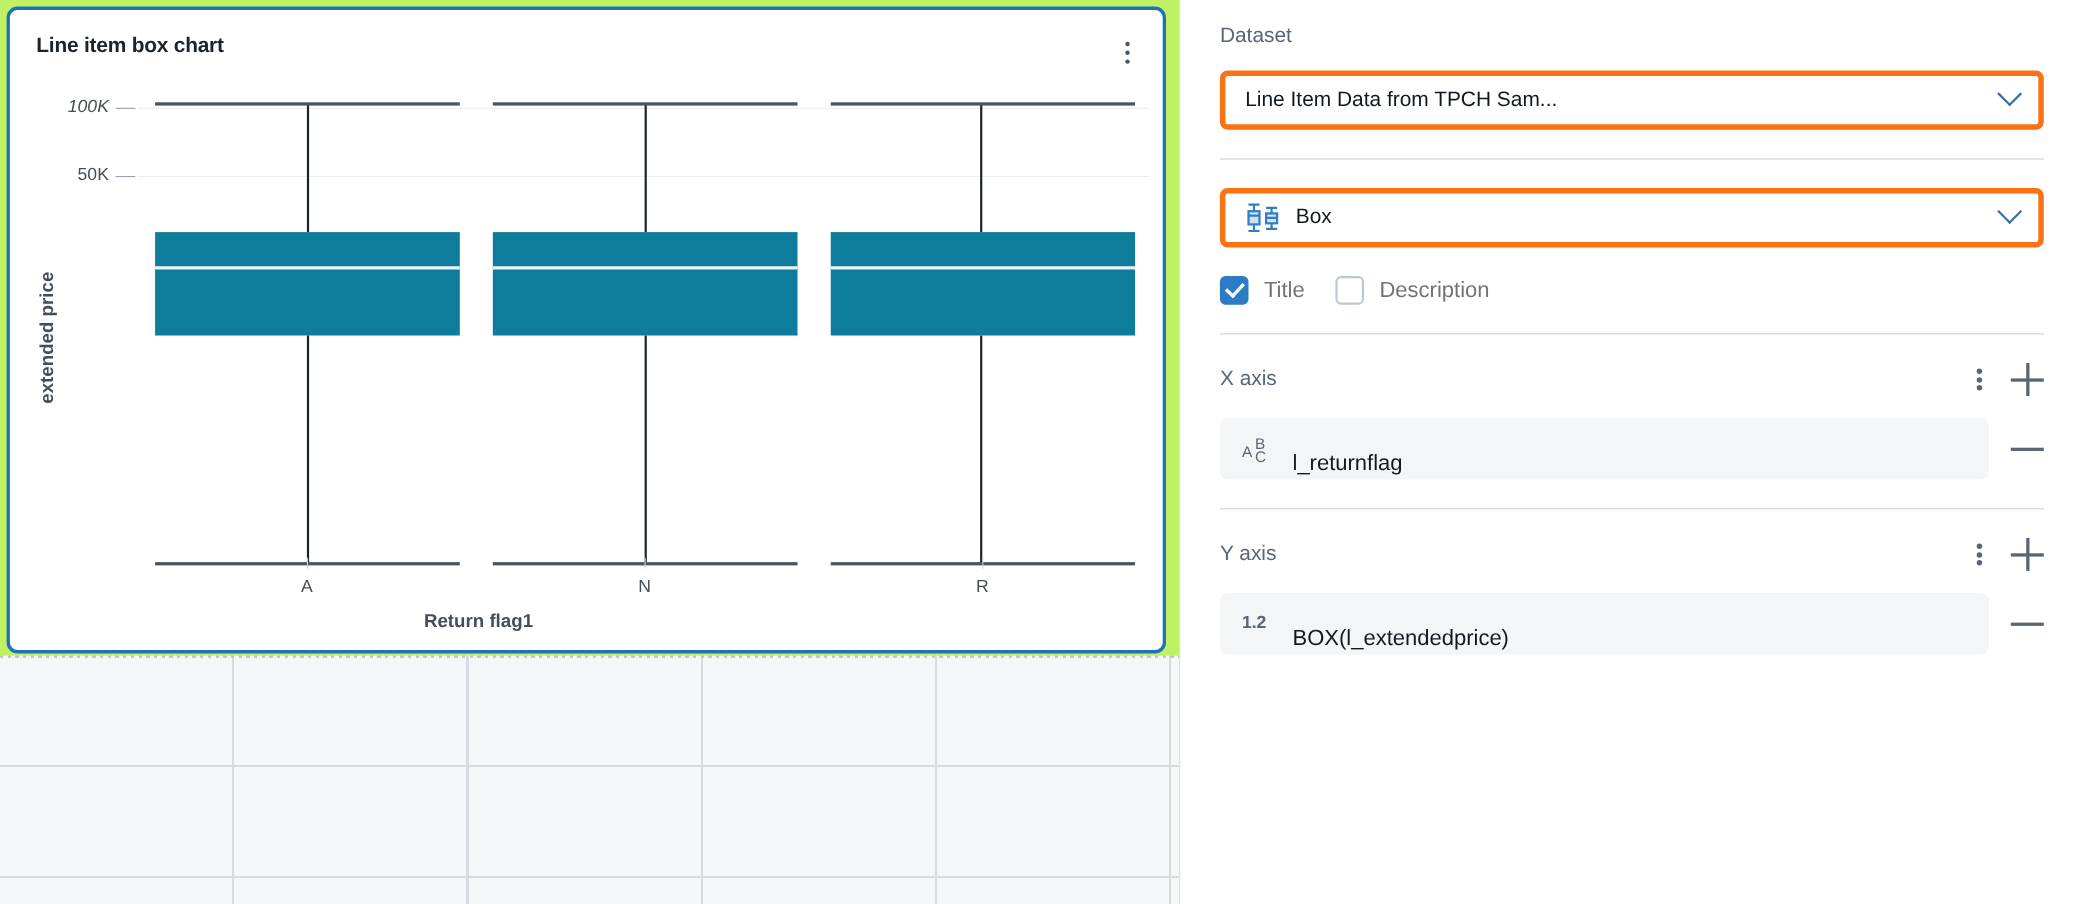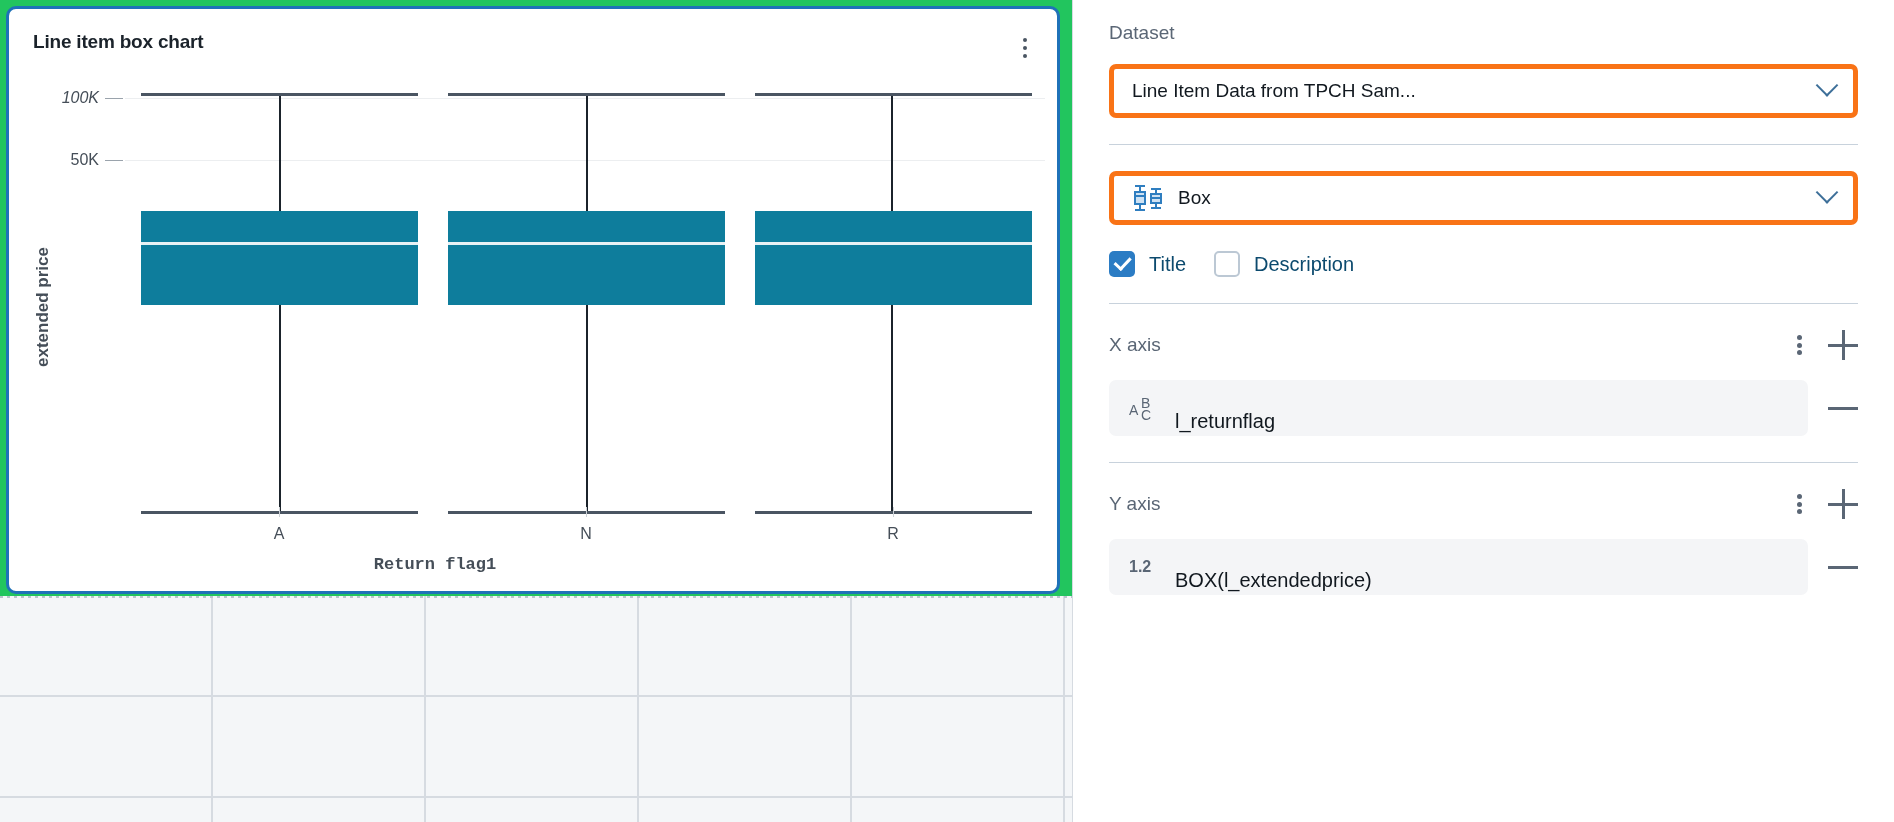--- a/index.html
+++ b/index.html
@@ -8,21 +8,21 @@
     font-family: "Liberation Sans", sans-serif;
     background: #ffffff;
     overflow: hidden;
   }
   #root { position: relative; width: 1894px; height: 822px; }
 
   
   #canvas {
     position: absolute; left: 0; top: 0;
     width: 1072px; height: 822px;
-    background: #22c55e;
+    background: #bef264;
     overflow: hidden;
   }
   
   #grid-bg {
     position: absolute; left: 0; top: 596px;
     width: 1072px; height: 226px;
     background: #f4f6f8;
     background-image:
       repeating-linear-gradient(to right, transparent 0 211px, #d6dbe1 211px 213px),
       repeating-linear-gradient(to bottom, transparent 0 99px, #d6dbe1 99px 101px);
@@ -66,21 +66,21 @@
     position: absolute; left: 116px; width: 920px; height: 1px; background: #eceef0;
   }
   #ylabel {
     position: absolute; left: 24px; top: 178px;
     font-size: 17px; font-weight: bold; color: #454e58;
     transform-origin: 0 0; transform: rotate(-90deg) translateX(-100%);
     white-space: nowrap;
   }
   #xlabel {
     position: absolute; left: 0; width: 852px; text-align: center; top: 486px;
-    font-size: 17px; font-weight: bold; color: #454e58; font-family: Liberation Mono, monospace;
+    font-size: 17px; font-weight: bold; color: #454e58;
   }
   .xtick-label {
     position: absolute; top: 456px; font-size: 16px; color: #454e58;
     transform: translateX(-50%); text-align: center;
   }
   .xtick-mark {
     position: absolute; top: 438px; width: 1px; height: 10px; background: #ccd1d6;
   }
 
   .box-group { position: absolute; top: 0; height: 450px; }
@@ -133,21 +133,21 @@
   .cb {
     width: 26px; height: 26px; border-radius: 5px; cursor: pointer;
     display: flex; align-items: center; justify-content: center; flex: none;
   }
   .cb.on { background: #2b7cc4; }
   .cb.off { background: #fff; border: 2px solid #bcc8d4; }
   .cb.on::after {
     content: ""; width: 7px; height: 13px; border-right: 3px solid #fff; border-bottom: 3px solid #fff;
     transform: rotate(43deg) translate(-1px,-2px);
   }
-  .cb-label { font-size: 20px; color: #0c4a6e; margin-right: 14px; }
+  .cb-label { font-size: 20px; color: #737373; margin-right: 14px; }
 
   .field-pill {
     margin-top: 20px; height: 56px; background: #f4f5f7; border-radius: 7px;
     display: flex; align-items: center; padding: 0 20px; gap: 16px; cursor: pointer;
   }
   .field-pill .fname { font-size: 20px; font-weight: normal; color: #11181f; margin-top: 26px; }
   .field-row { display: flex; align-items: center; gap: 20px; }
   .field-row .field-pill { flex: 1; }
   .minus-btn { width: 30px; height: 30px; position: relative; cursor: pointer; flex: none; margin-top: 20px; }
   .minus-btn::before { content: ""; position: absolute; left: 0; top: 14px; width: 30px; height: 2.5px; background: #5a6675; }

